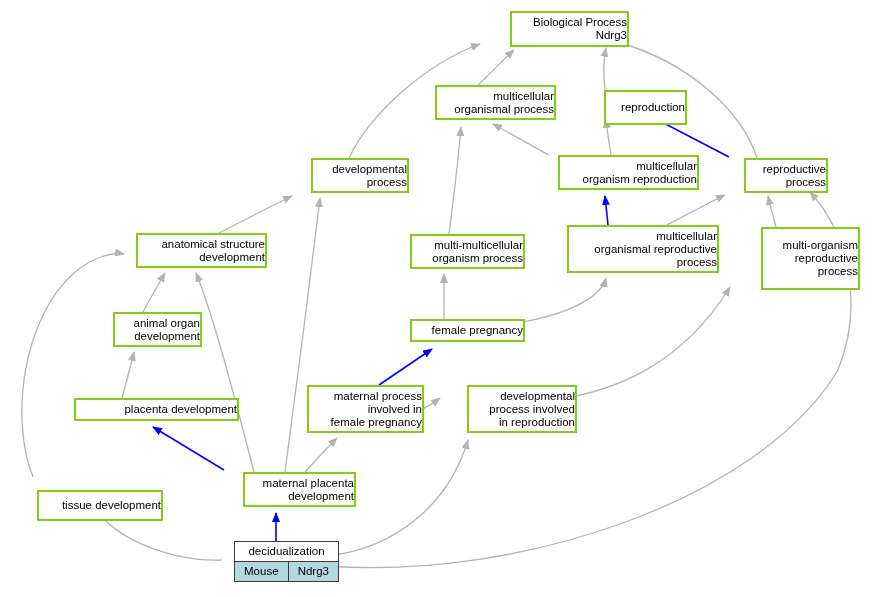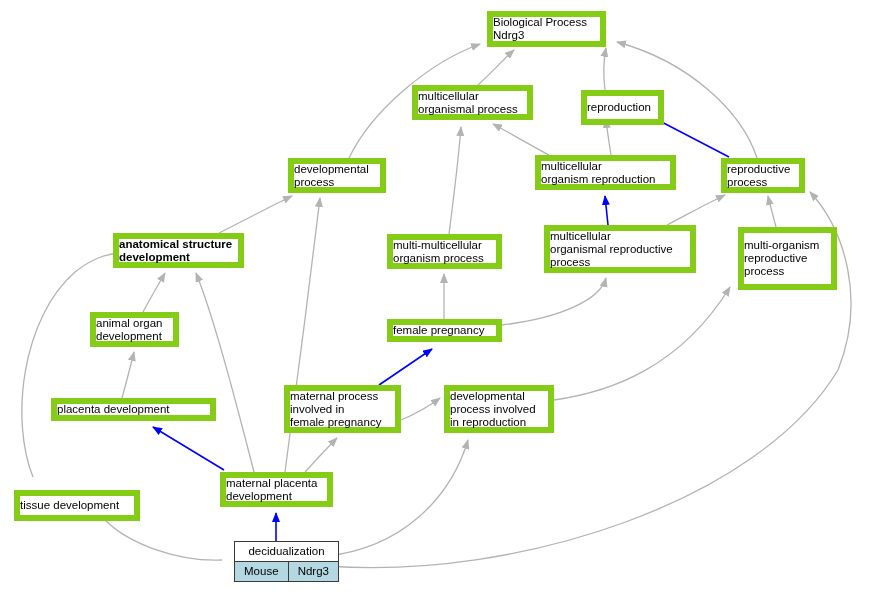--- a/index.html
+++ b/index.html
@@ -9,31 +9,32 @@
     width:873px;height:597px;
     background:#ffffff;
     font-family:"Liberation Sans","DejaVu Sans",sans-serif;
     overflow:hidden;
   }
   #edges{position:absolute;left:0;top:0;width:873px;height:597px;}
   .node{
     position:absolute;
     box-sizing:border-box;
     background:#ffffff;
-    border:6px solid #84cc16;
+    border:2px solid #84cc16;
     color:#000000;
     font-size:11.5px;
     line-height:13px;
-    text-align:left;
+    text-align:right;
     display:flex;
     align-items:center;
     justify-content:center;
     white-space:pre-line;
     letter-spacing:0px;
     z-index:5;
+    margin-left:23px;
   }
   .node-label{display:block;width:100%;}
   
   .leafgroup{position:absolute;z-index:6;}
   .leaf-title{
     box-sizing:border-box;
     border:1px solid #3a3a3a;
     background:#ffffff;
     font-size:11.5px;
     line-height:13px;
@@ -138,21 +139,21 @@
 Ndrg3</span></div>
       <div class="node" style="left: 412px; top: 85px; width: 121px; height: 35px;"><span class="node-label">multicellular
 organismal process</span></div>
       <div class="node" style="left: 581px; top: 90px; width: 83px; height: 35px;"><span class="node-label">reproduction</span></div>
       <div class="node" style="left: 288px; top: 158px; width: 98px; height: 35px;"><span class="node-label">developmental
 process</span></div>
       <div class="node" style="left: 535px; top: 155px; width: 141px; height: 35px;"><span class="node-label">multicellular
 organism reproduction</span></div>
       <div class="node" style="left: 721px; top: 158px; width: 84px; height: 35px;"><span class="node-label">reproductive
 process</span></div>
-      <div class="node" style="left: 113px; top: 233px; width: 131px; height: 35px; font-weight: bold;"><span class="node-label">anatomical structure
+      <div class="node" style="left: 113px; top: 233px; width: 131px; height: 35px;"><span class="node-label">anatomical structure
 development</span></div>
       <div class="node" style="left: 387px; top: 234px; width: 115px; height: 35px;"><span class="node-label">multi-multicellular
 organism process</span></div>
       <div class="node" style="left: 544px; top: 225px; width: 152px; height: 48px;"><span class="node-label">multicellular
 organismal reproductive
 process</span></div>
       <div class="node" style="left: 738px; top: 227px; width: 99px; height: 63px;"><span class="node-label">multi-organism
 reproductive
 process</span></div>
       <div class="node" style="left: 90px; top: 312px; width: 89px; height: 35px;"><span class="node-label">animal organ

